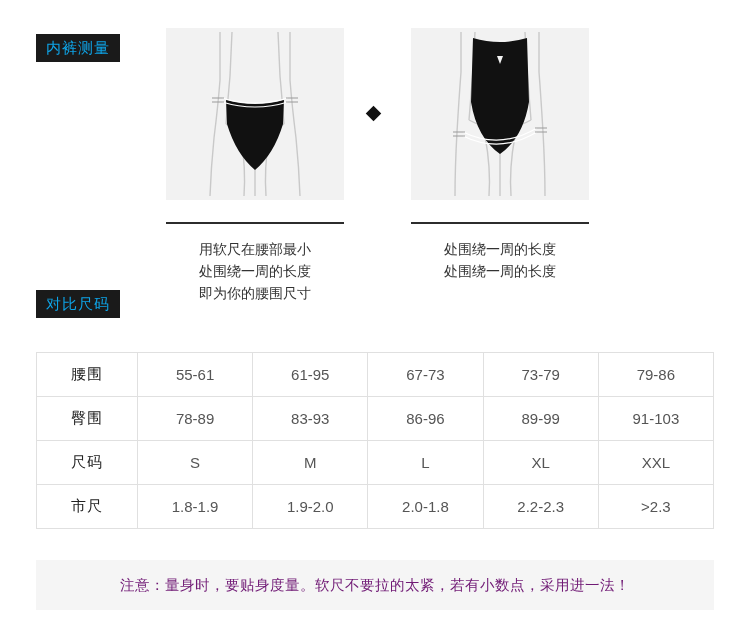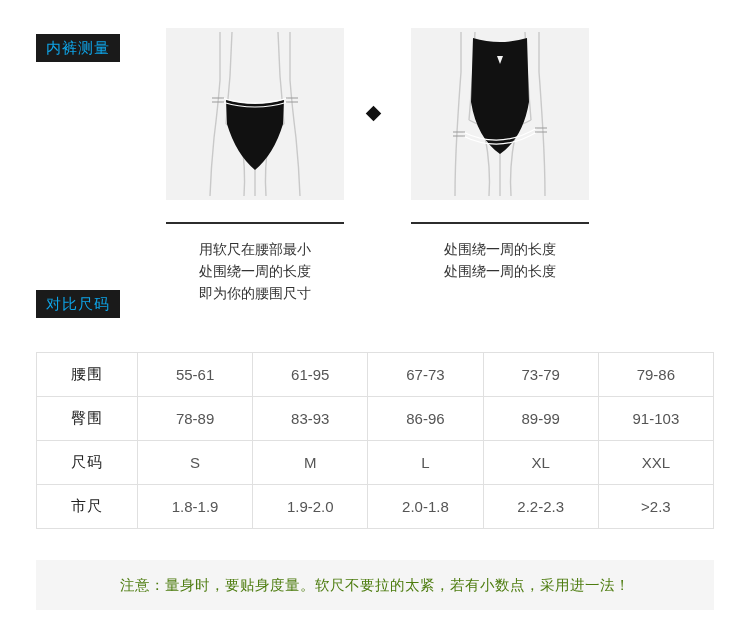--- a/index.html
+++ b/index.html
@@ -111,21 +111,21 @@
     position: absolute;
     left: 36px;
     top: 560px;
     width: 678px;
     height: 50px;
     background: #f5f5f5;
     display: flex;
     align-items: center;
     justify-content: center;
     font-size: 14.5px;
-    color: #4d7c0f;
+    color: #701a75;
     letter-spacing: 0.5px;
   }
 </style>
 </head>
 <body>
 
 <div class="page">
 
   <div class="tag tag-measure">内裤测量</div>
 

